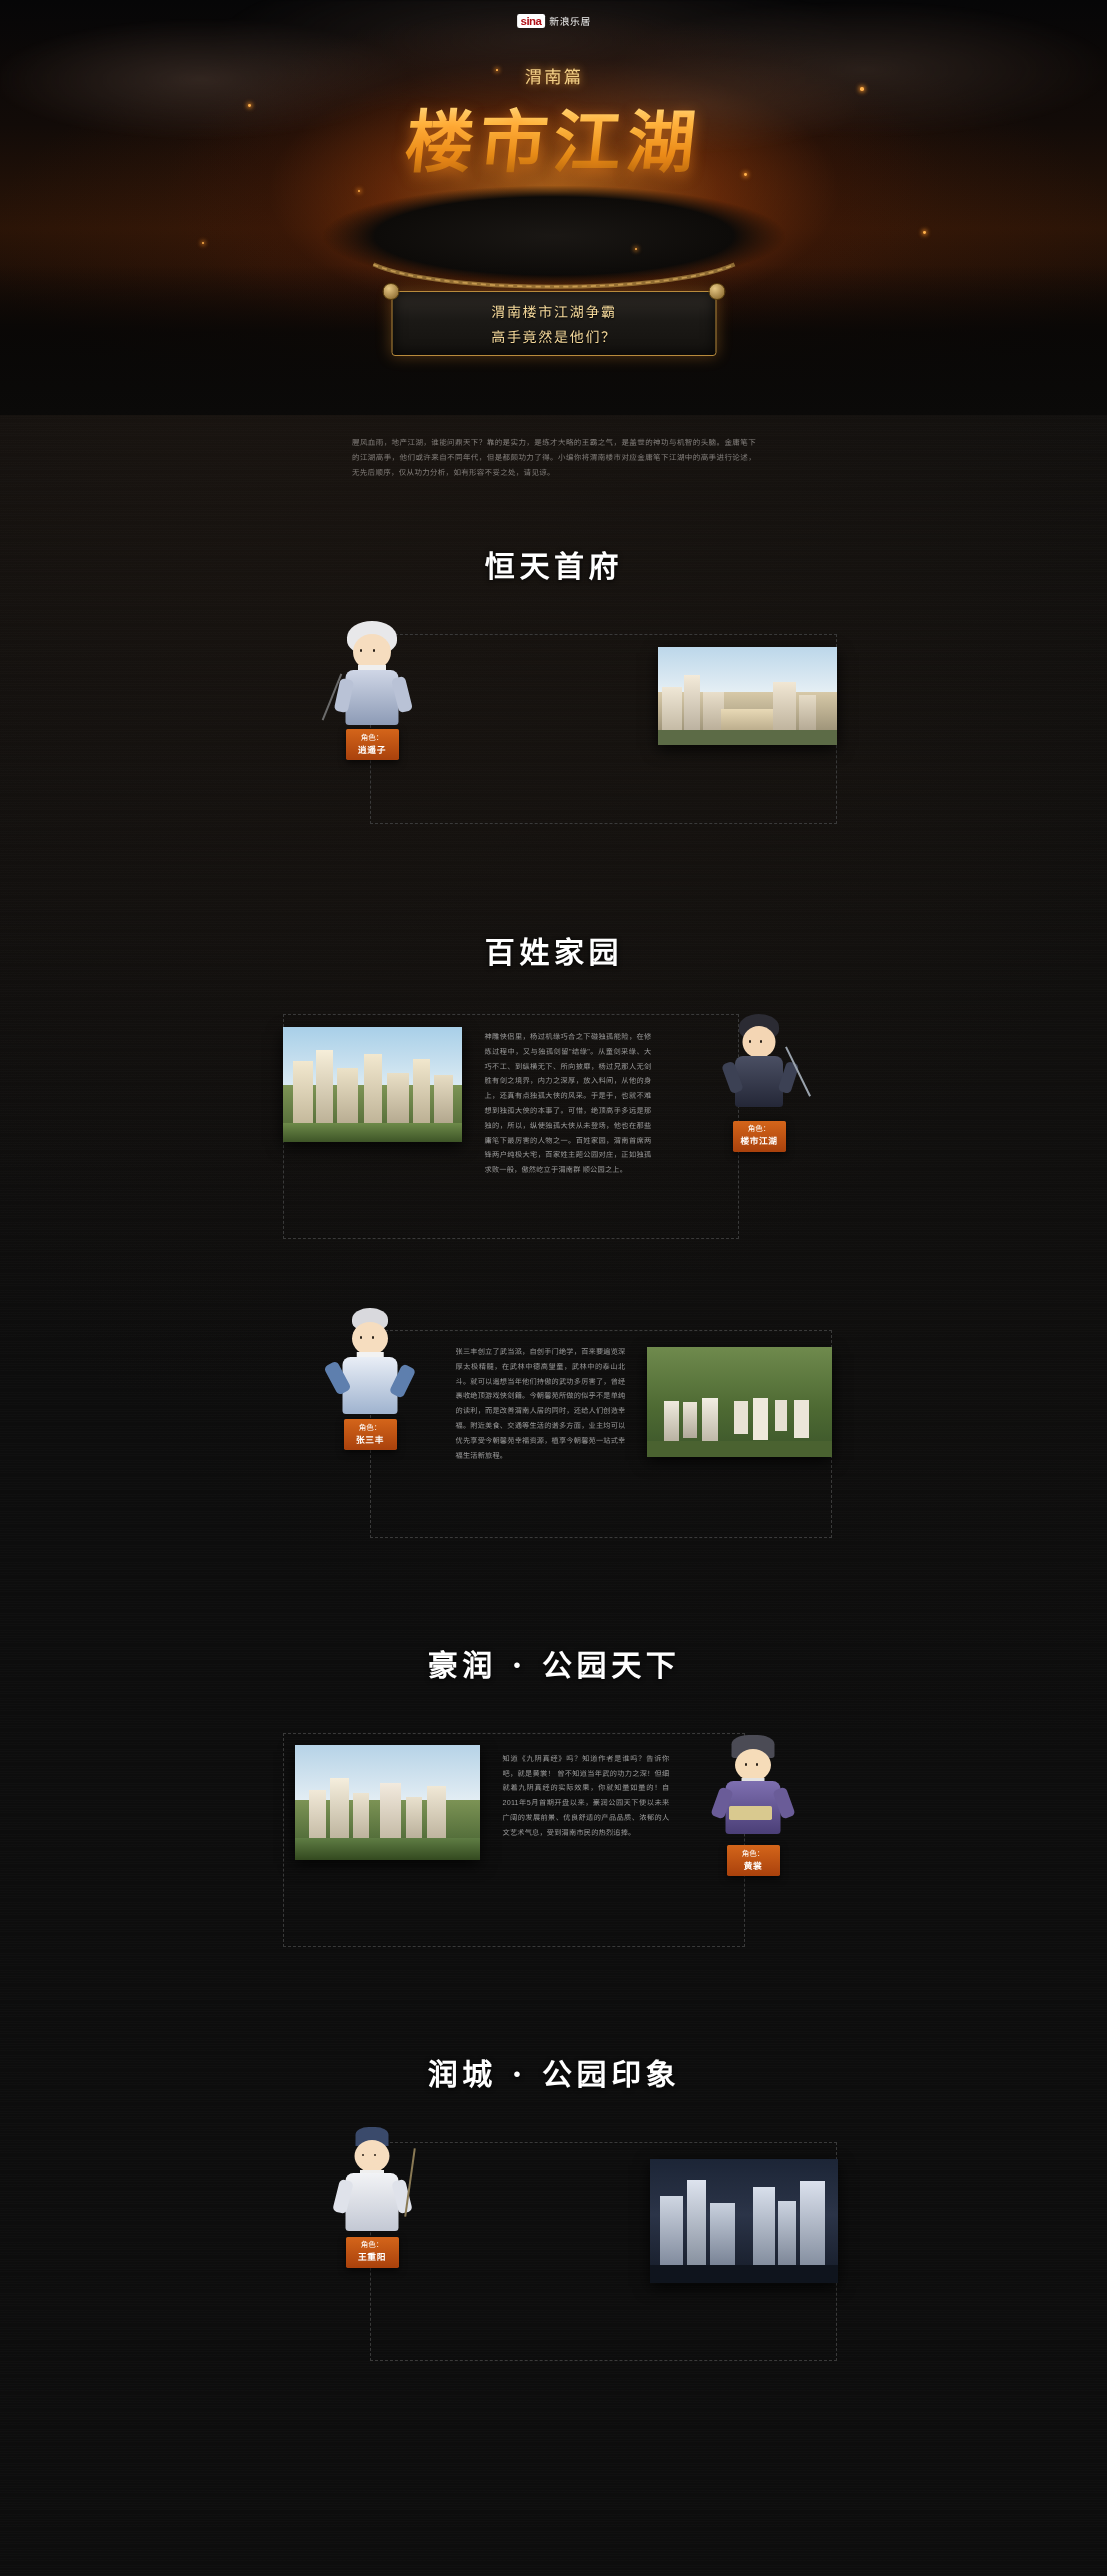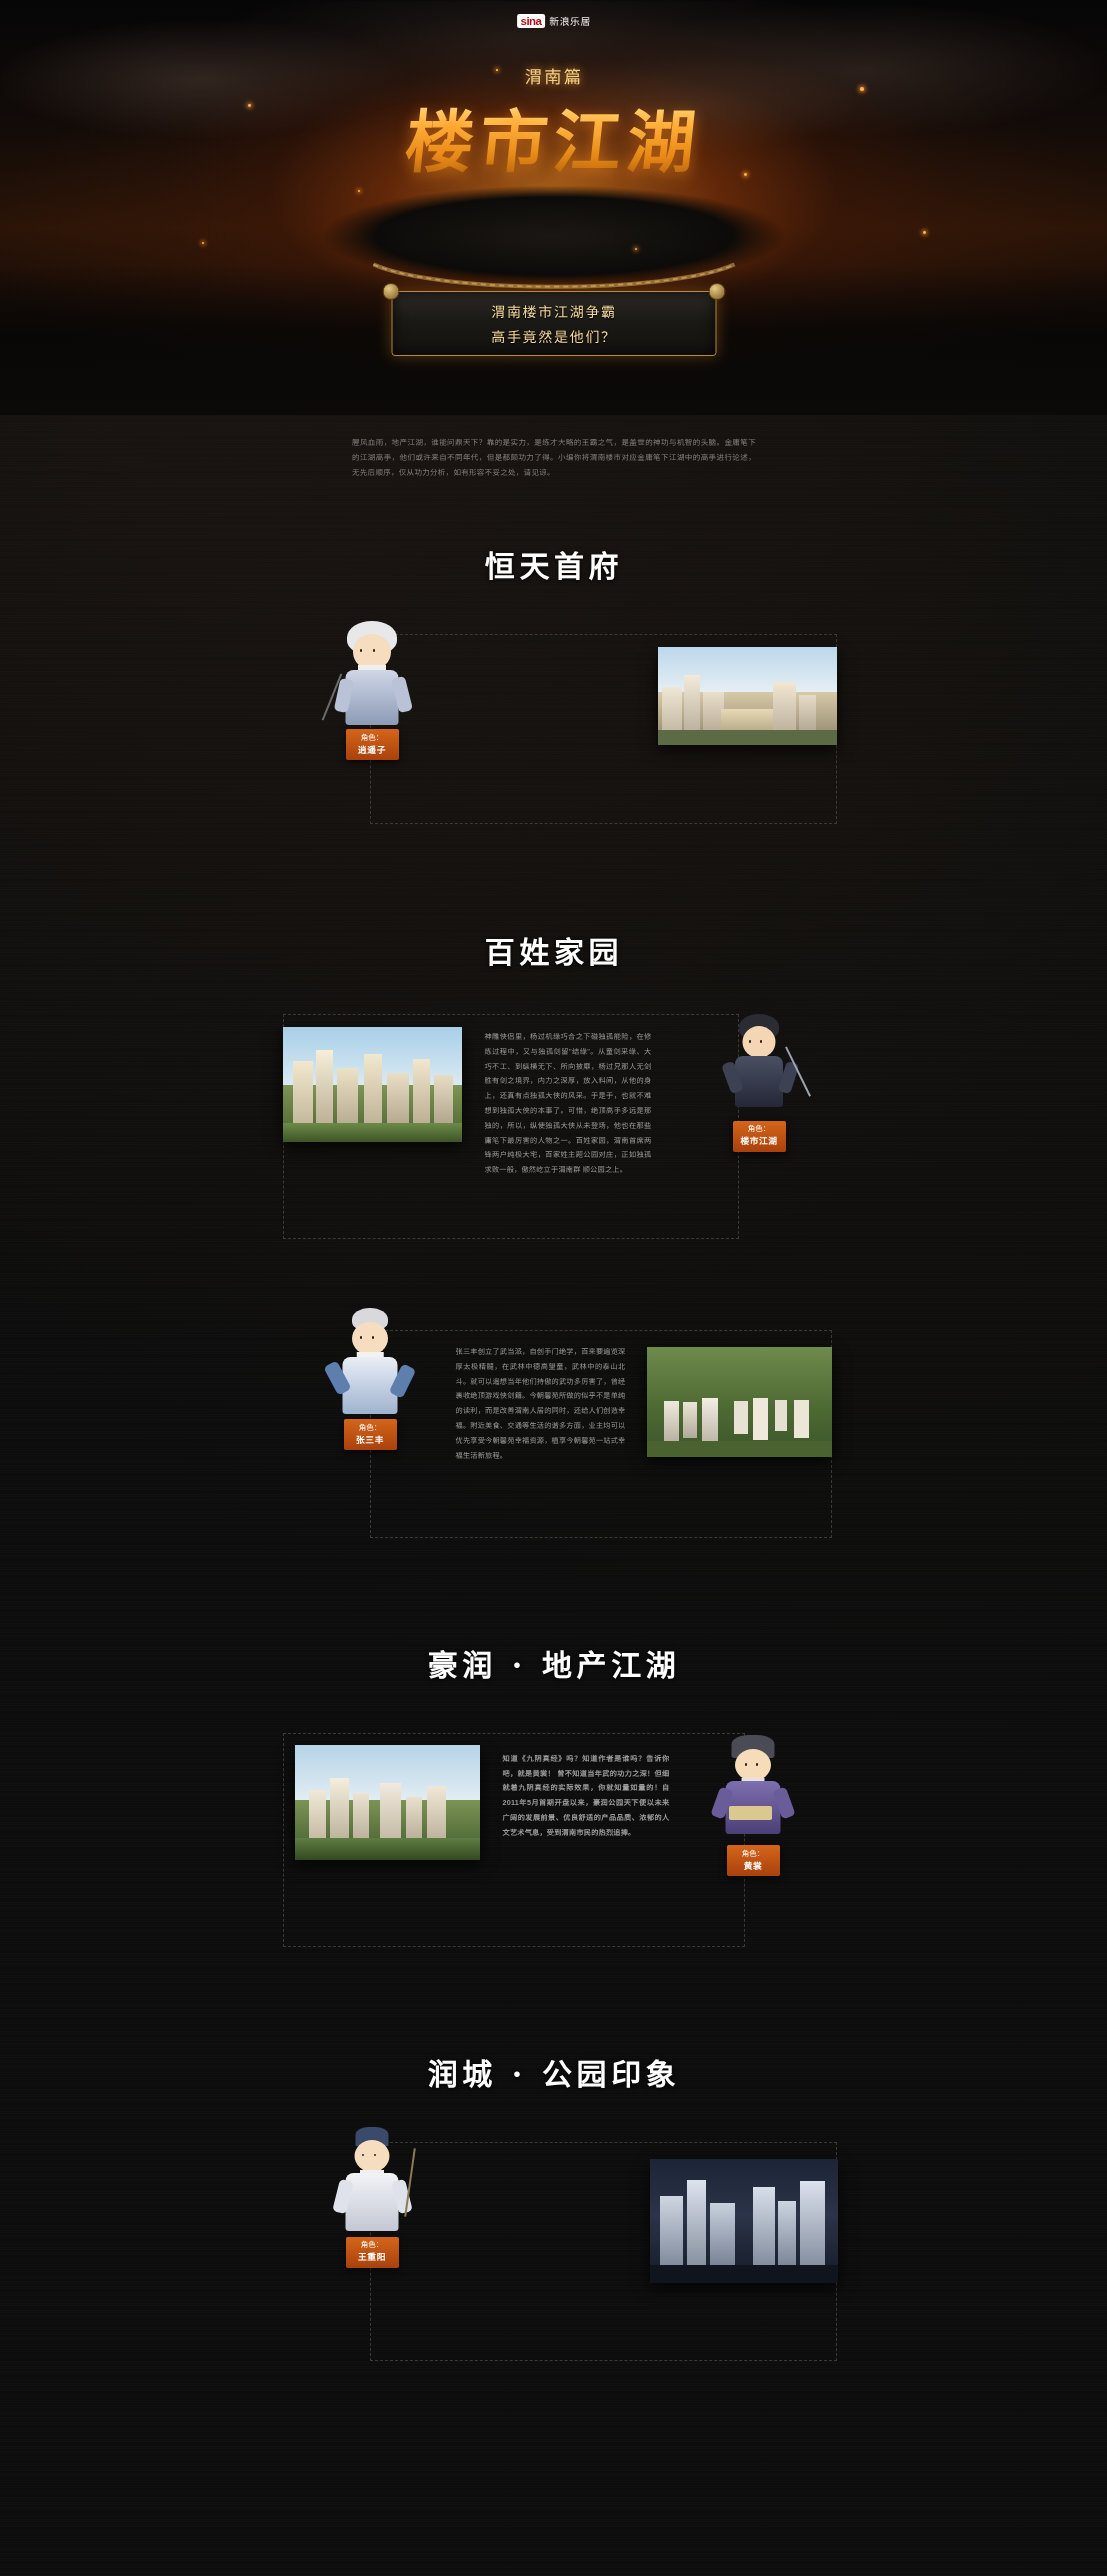--- a/index.html
+++ b/index.html
@@ -340,37 +340,37 @@
         <div class="bld" style="left:87px;bottom:23px;width:14px;height:33px;background:#e8e2d4;"></div>
         <div class="bld" style="left:106px;bottom:17.3px;width:15px;height:42px;background:#efe9dc;"></div>
         <div class="bld" style="left:128px;bottom:26.5px;width:12.7px;height:31px;background:#e6e0d2;"></div>
         <div class="bld" style="left:147px;bottom:19.6px;width:15px;height:38px;background:#ece6d9;"></div>
         <div style="position:absolute;left:0;bottom:0;width:185px;height:16px;background:#4a6230;"></div>
       </div>
     </div>
   </div>
 
   <div class="section">
-    <h2 class="sec-title">豪润 · 地产江湖</h2>
+    <h2 class="sec-title">豪润 · 公园天下</h2>
     <div class="sec-body" style="height:277px;">
       <div class="dashed-box" style="left:17.3px;top:23px;width:462px;height:214px;"></div>
 
       <div class="photo" style="left:29px;top:35px;width:185px;height:115px;">
         <div class="sky" style="background:linear-gradient(180deg,#b6d3e7,#e4eef4);height:50%;"></div>
         <div class="grd" style="background:linear-gradient(180deg,#7c9355,#3e5a2c);height:52%;"></div>
         <div class="bld" style="left:14px;width:17.3px;height:70px;background:linear-gradient(180deg,#f1e9d8,#b2a78f);"></div>
         <div class="bld" style="left:35px;width:19.6px;height:82px;background:linear-gradient(180deg,#f5eedd,#aaa088);"></div>
         <div class="bld" style="left:58px;width:16px;height:67px;background:linear-gradient(180deg,#ece4d1,#a59a83);"></div>
         <div class="bld" style="left:85px;width:21px;height:77px;background:linear-gradient(180deg,#f2eade,#b3a890);"></div>
         <div class="bld" style="left:111px;width:16px;height:63px;background:linear-gradient(180deg,#e9e1ce,#a1967f);"></div>
         <div class="bld" style="left:132px;width:19.6px;height:74px;background:linear-gradient(180deg,#f0e8d6,#aa9f88);"></div>
         <div style="position:absolute;left:0;bottom:0;width:185px;height:22px;background:linear-gradient(180deg,#5f7d44,#33491f);"></div>
       </div>
 
-      <div class="copy" style="left:237px;top:42px;width:167px;font-weight:bold;">知道《九阴真经》吗？知道作者是谁吗？告诉你吧，就是黄裳！ 曾不知道当年武的功力之深！但细就着九阴真经的实际效果，你就知量如量的！自2011年5月首期开盘以来，豪润公园天下便以未来广阔的发展前景、优良舒适的产品品质、浓郁的人文艺术气息，受到渭南市民的热烈追捧。</div>
+      <div class="copy" style="left:237px;top:42px;width:167px;">知道《九阴真经》吗？知道作者是谁吗？告诉你吧，就是黄裳！ 曾不知道当年武的功力之深！但细就着九阴真经的实际效果，你就知量如量的！自2011年5月首期开盘以来，豪润公园天下便以未来广阔的发展前景、优良舒适的产品品质、浓郁的人文艺术气息，受到渭南市民的热烈追捧。</div>
 
       <div class="char" style="left:444px;top:23px;">
         <div class="char-art">
           <div class="c-hair" style="top:2.3px;width:43px;height:23px;background:#4b4b55;border-radius:40% 40% 10% 10%;"></div>
           <div class="c-head" style="top:16px;width:36px;height:32px;background:#f6dcb9;"></div>
           <span class="c-eye" style="left:35px;top:30px;"></span>
           <span class="c-eye" style="left:46px;top:30px;"></span>
           <div class="c-beard" style="top:45px;width:23px;height:26.5px;background:#e3e3e3;"></div>
           <div class="c-body" style="top:48px;width:55px;height:53px;background:linear-gradient(180deg,#7e6fb0,#4b3f77);"></div>
           <div class="c-arm" style="left:5.8px;top:55px;width:14px;height:30px;background:#6a5c98;transform:rotate(20deg);"></div>

